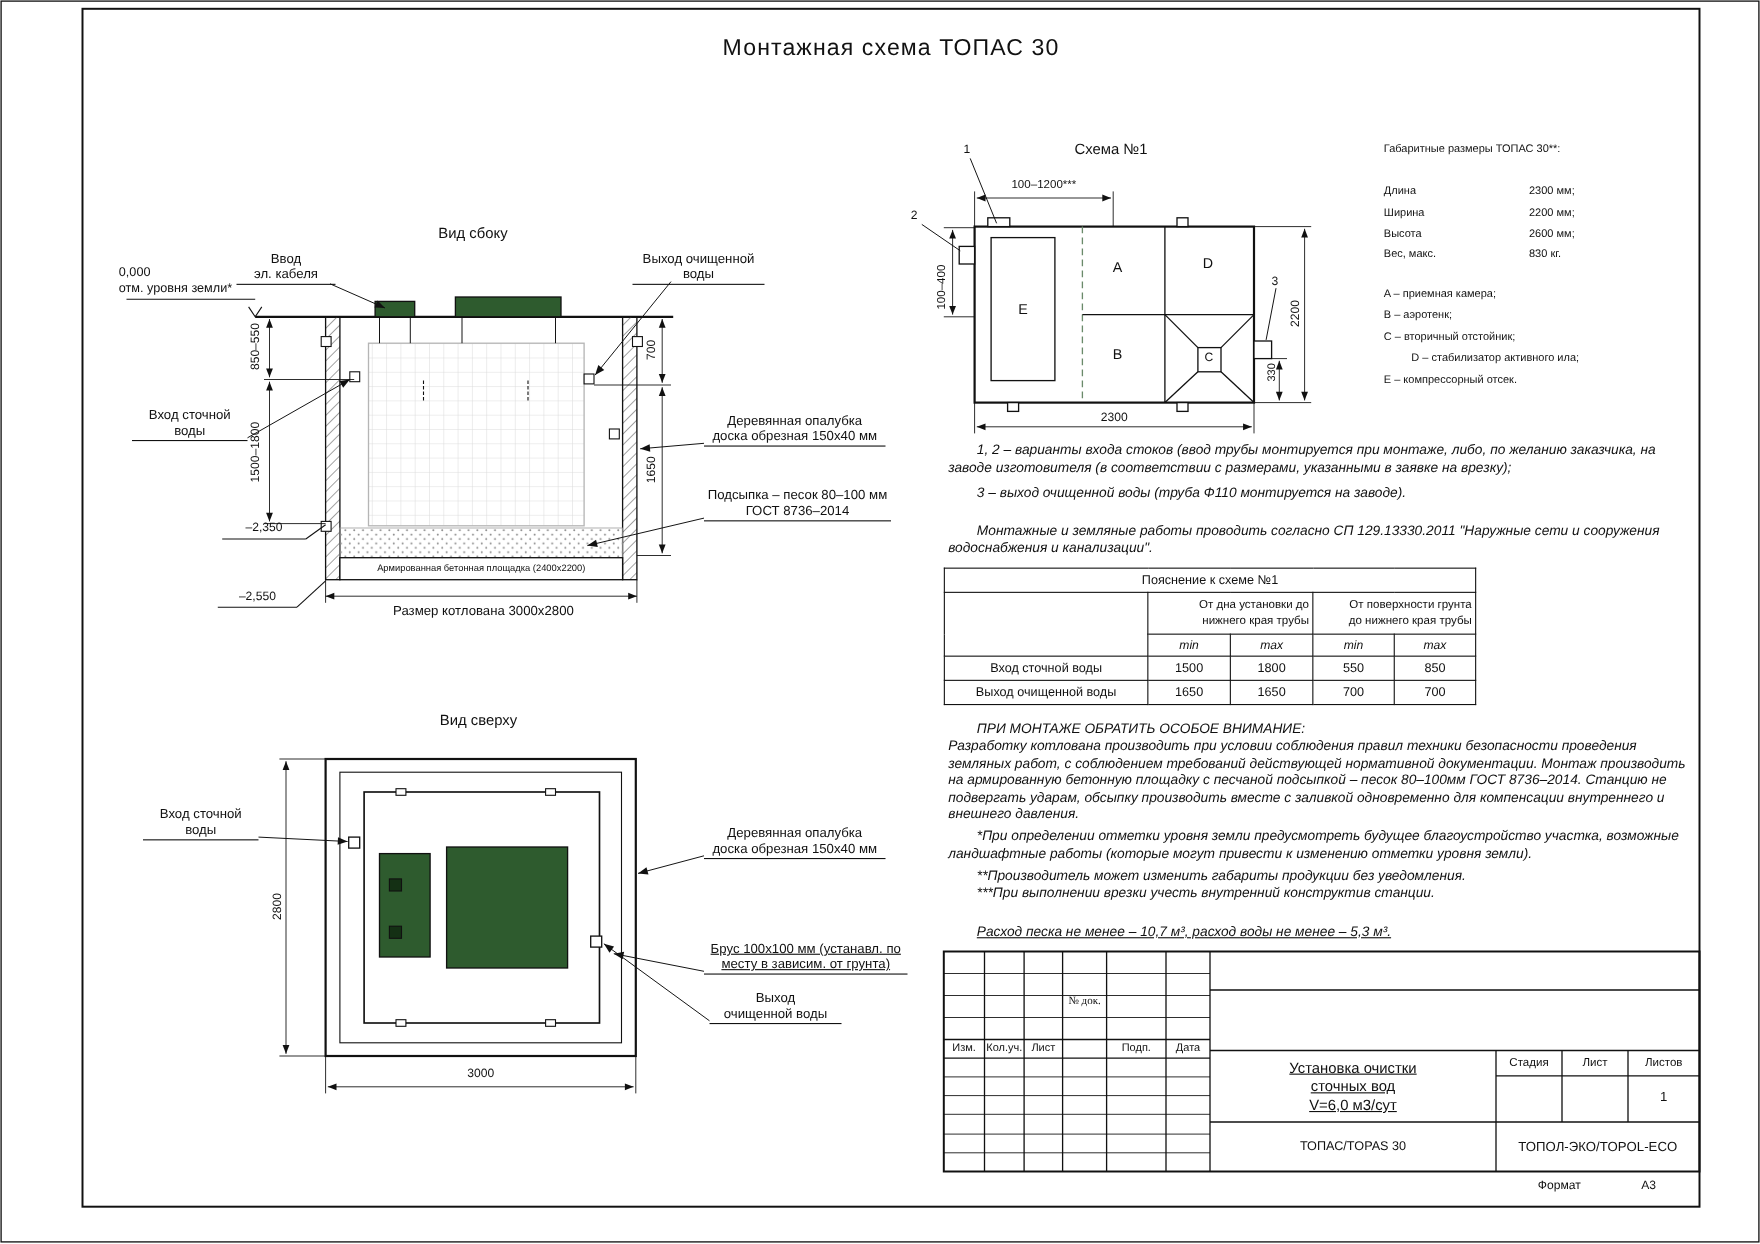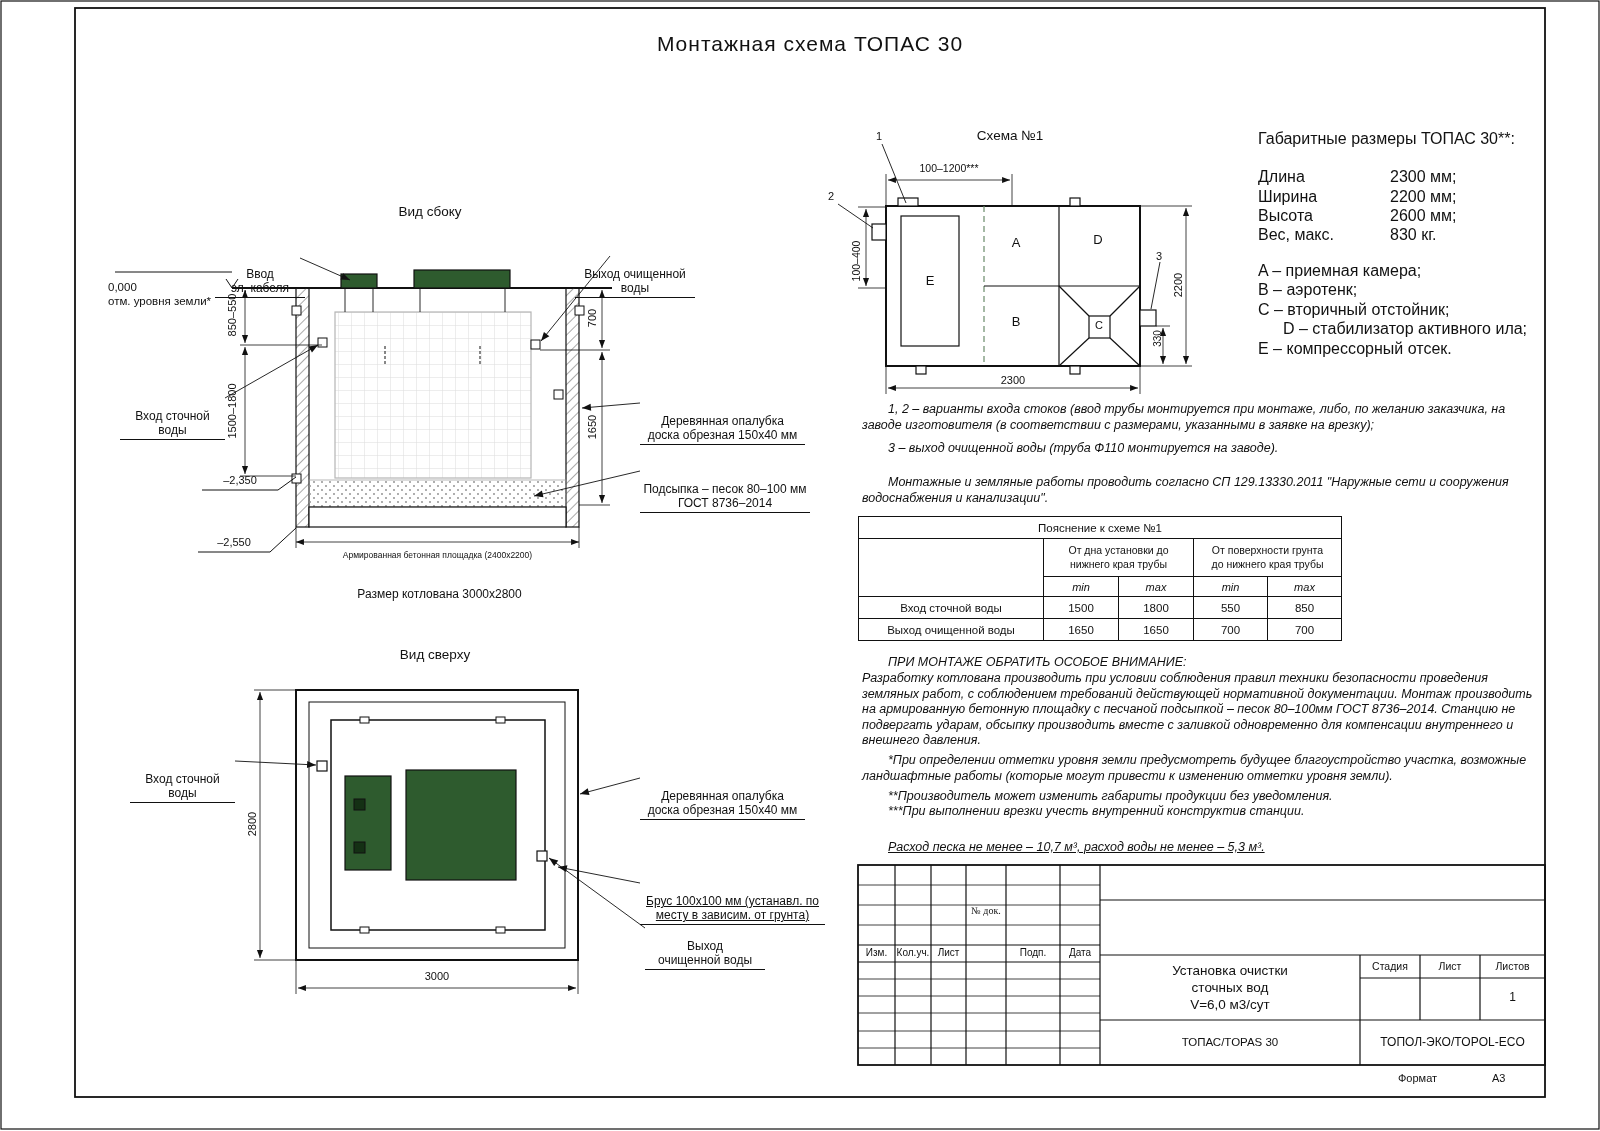--- a/index.html
+++ b/index.html
@@ -1,36 +1,36 @@
 <!DOCTYPE html>
 <html><head>
 <meta charset="utf-8">
 <style>
   * { margin:0; padding:0; box-sizing:border-box; }
   html,body { width:1600px; height:1131px; }
   body { background:#fff; color:#111; font-family:"Liberation Sans","DejaVu Sans",sans-serif; position:relative; overflow:hidden; }
   .abs { position:absolute; }
   svg { position:absolute; left:0; top:0; }
-  .lbl { font-size:12px; line-height:1.18; text-align:center; white-space:pre-line;margin-top:39px; }
+  .lbl { font-size:12px; line-height:1.18; text-align:center; white-space:pre-line; }
   .shelf { border-bottom:1.2px solid #111; padding-bottom:2px; }
   .dim { font-size:11px; text-align:center; white-space:nowrap; }
   .rot { transform:rotate(-90deg); }
   .left { text-align:left; }
   .viewtitle { font-size:13.5px; text-align:center; }
   .pagetitle { font-size:21px; letter-spacing:1px; text-align:center; }
-  .spec { font-size:16px; }
+  .spec { font-size:10px; }
   .spec-name { display:inline-block; width:132px; }
   .note { font-size:12.5px; font-style:italic; line-height:1.24; }
   .ind { text-indent:26px; }
   .exp-table { border-collapse:collapse; font-size:11.5px; background:#fff; }
   .exp-table td { border:1px solid #111; text-align:center; vertical-align:middle; padding:1px 3px; }
-  .exp-table .grp { font-size:10.5px; line-height:1.25; white-space:pre-line; }
+  .exp-table .grp { font-size:10.5px; line-height:1.25; white-space:pre-line;text-align:right; }
   .exp-table .mm { font-style:italic; font-size:11px; }
   .tb-txt { font-size:10px; text-align:center; }
-  .doc-title { font-size:13.5px; line-height:17px; text-align:center; white-space:pre-line; }
+  .doc-title { font-size:13.5px; line-height:17px; text-align:center; white-space:pre-line;text-decoration:underline; }
   .underl { text-decoration:underline; }
 </style>
 </head>
 <body>
 
 <svg width="1600" height="1131" viewBox="0 0 1600 1131">
   <defs>
     <pattern id="hatch" width="7" height="7" patternTransform="rotate(45)" patternUnits="userSpaceOnUse">
       <line x1="0" y1="0" x2="0" y2="7" stroke="#555" stroke-width="1"></line>
     </pattern>

